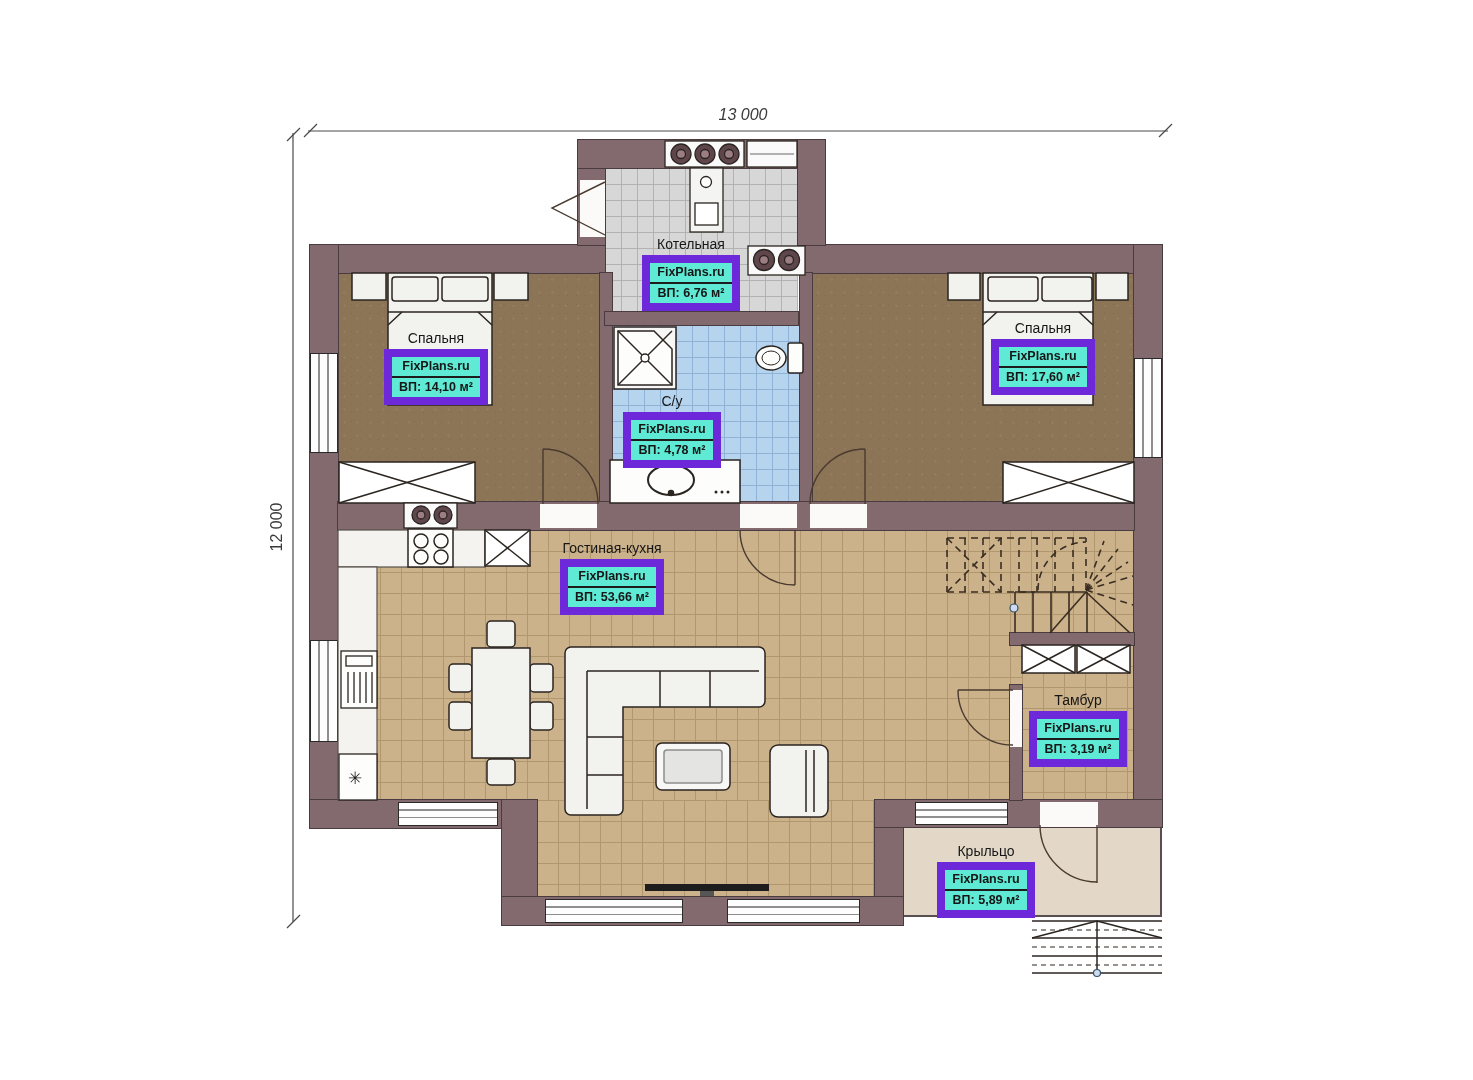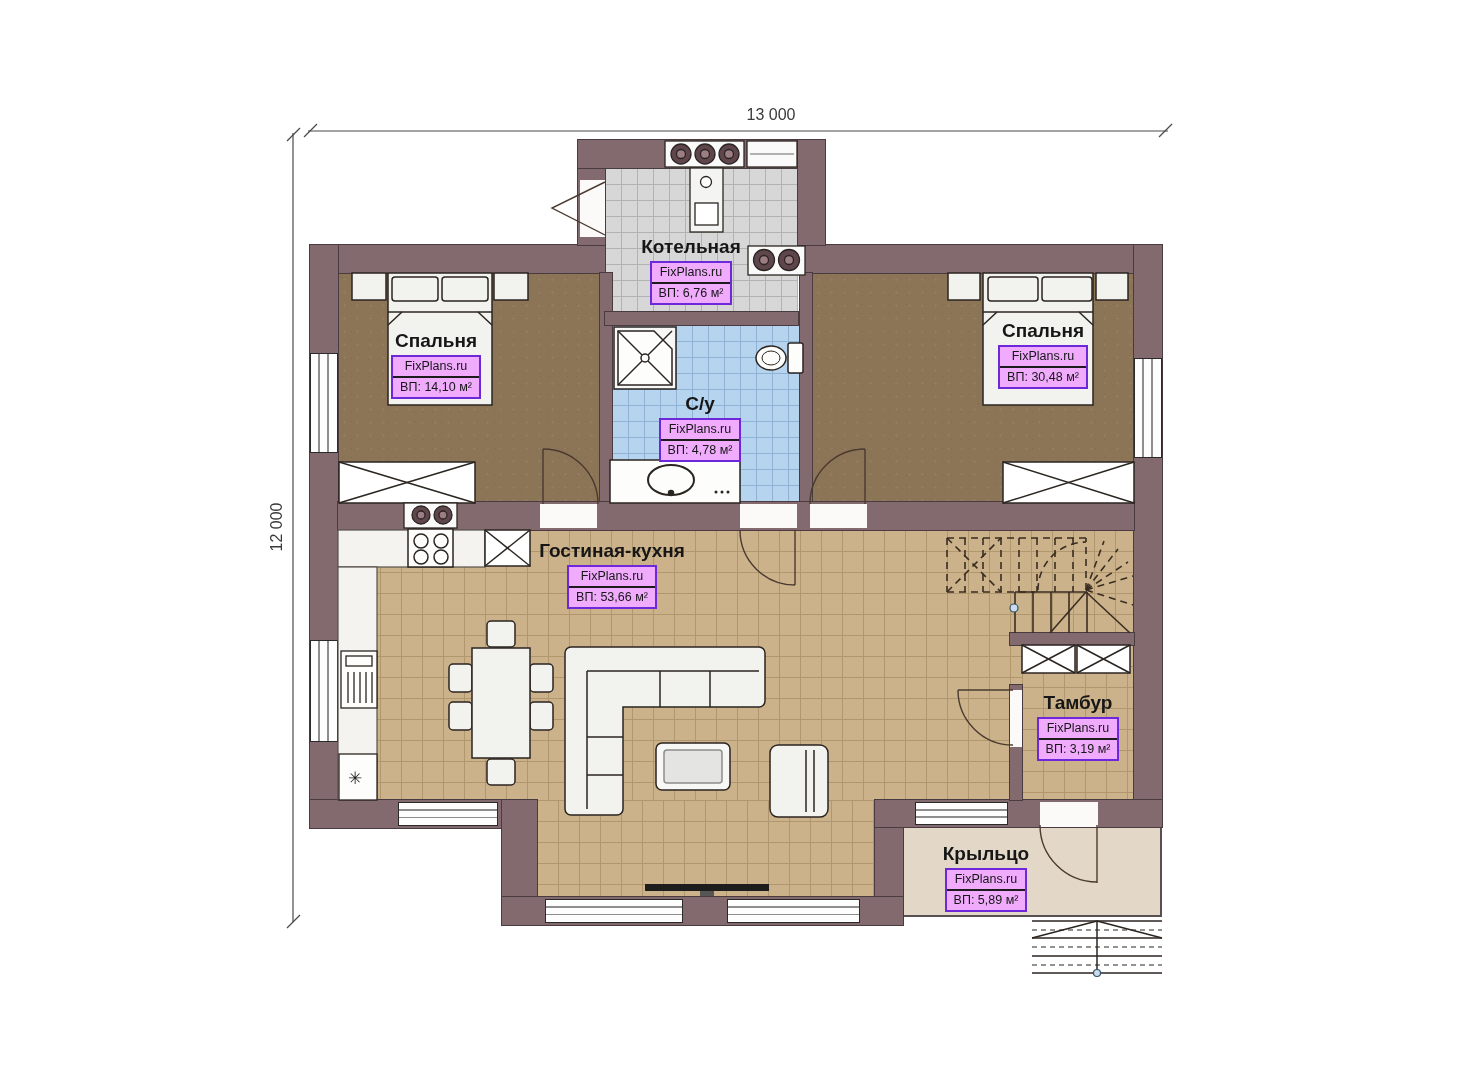--- a/index.html
+++ b/index.html
@@ -28,22 +28,22 @@
   .floor-porch{background:#e3d8c8;border-right:2px solid #5a4f50;border-bottom:2px solid #5a4f50;box-sizing:border-box;}
   
   .win{position:absolute;background:#fdfdfd;border:1.5px solid #2a2a2a;box-sizing:border-box;z-index:3;}
   .win-h{background-image:linear-gradient(to bottom,transparent 28%,#8e8e8e 28% 36%,transparent 36% 62%,#8e8e8e 62% 70%,transparent 70%);}
   .win-v{background-image:linear-gradient(to right,transparent 28%,#8e8e8e 28% 36%,transparent 36% 62%,#8e8e8e 62% 70%,transparent 70%);}
   .opening{position:absolute;background:#fbfaf8;z-index:3;}
   
   .overlay{position:absolute;left:0;top:0;z-index:4;}
   
   .room-label{position:absolute;display:flex;flex-direction:column;align-items:center;z-index:5;color:#161616;}
-  .room-name{font-weight:bold;font-size:19px;margin-bottom:3px;white-space:nowrap;}
-  .label-box{display:inline-block;background:#f0abfc;border:2px solid #6d28d9;}
+  .room-name{font-weight:normal;font-size:14px;margin-bottom:3px;white-space:nowrap;}
+  .label-box{display:inline-block;background:#5eead4;border:8px solid #6d28d9;font-weight:bold;}
   .label-box .row{padding:1px 7px;font-size:12.5px;line-height:17px;text-align:center;white-space:nowrap;}
   .label-box .row + .row{border-top:2px solid #1c1c1c;}
   .dim-label{position:absolute;font-size:16px;color:#3a3a3a;z-index:5;text-align:center;}
 </style>
 </head>
 <body>
 
 <div class="stage">
 
   <div class="floor floor-bedroom" style="left:338px;top:273px;width:262px;height:231px;"></div>
@@ -305,21 +305,21 @@
       <line x1="795" y1="530" x2="795" y2="585"></line>
       <path d="M740,530 A55,55 0 0 0 795,585"></path>
       <line x1="1013" y1="690" x2="958" y2="690"></line>
       <path d="M958,690 A55,55 0 0 0 1013,745"></path>
       <line x1="1097" y1="825" x2="1097" y2="883"></line>
       <path d="M1040,825 A57,57 0 0 0 1097,882"></path>
       <path d="M605,182 L552,208 L605,235"></path>
     </g>
   </svg>
 
-  <div class="dim-label" style="left:726px;top:106px;width:90px;">13 000</div>
+  <div class="dim-label" style="left:698px;top:106px;width:90px;font-style:italic;">13 000</div>
   <div class="dim-label" style="left:246px;top:518px;width:62px;transform:rotate(-90deg);">12 000</div>
 
   <div class="room-label" style="left:630px;top:236px;width:122px;">
     <div class="room-name">Котельная</div>
     <div class="label-box">
       <div class="row">FixPlans.ru</div>
       <div class="row">ВП: 6,76 м²</div>
     </div>
   </div>
 
@@ -328,25 +328,25 @@
     <div class="label-box">
       <div class="row">FixPlans.ru</div>
       <div class="row">ВП: 14,10 м²</div>
     </div>
   </div>
 
   <div class="room-label" style="left:982px;top:320px;width:122px;">
     <div class="room-name">Спальня</div>
     <div class="label-box">
       <div class="row">FixPlans.ru</div>
-      <div class="row">ВП: 30,48 м²</div>
-    </div>
-  </div>
-
-  <div class="room-label" style="left:612px;top:393px;width:120px;margin-left:28px;">
+      <div class="row">ВП: 17,60 м²</div>
+    </div>
+  </div>
+
+  <div class="room-label" style="left:612px;top:393px;width:120px;">
     <div class="room-name">С/у</div>
     <div class="label-box">
       <div class="row">FixPlans.ru</div>
       <div class="row">ВП: 4,78 м²</div>
     </div>
   </div>
 
   <div class="room-label" style="left:548px;top:540px;width:128px;">
     <div class="room-name">Гостиная-кухня</div>
     <div class="label-box">

